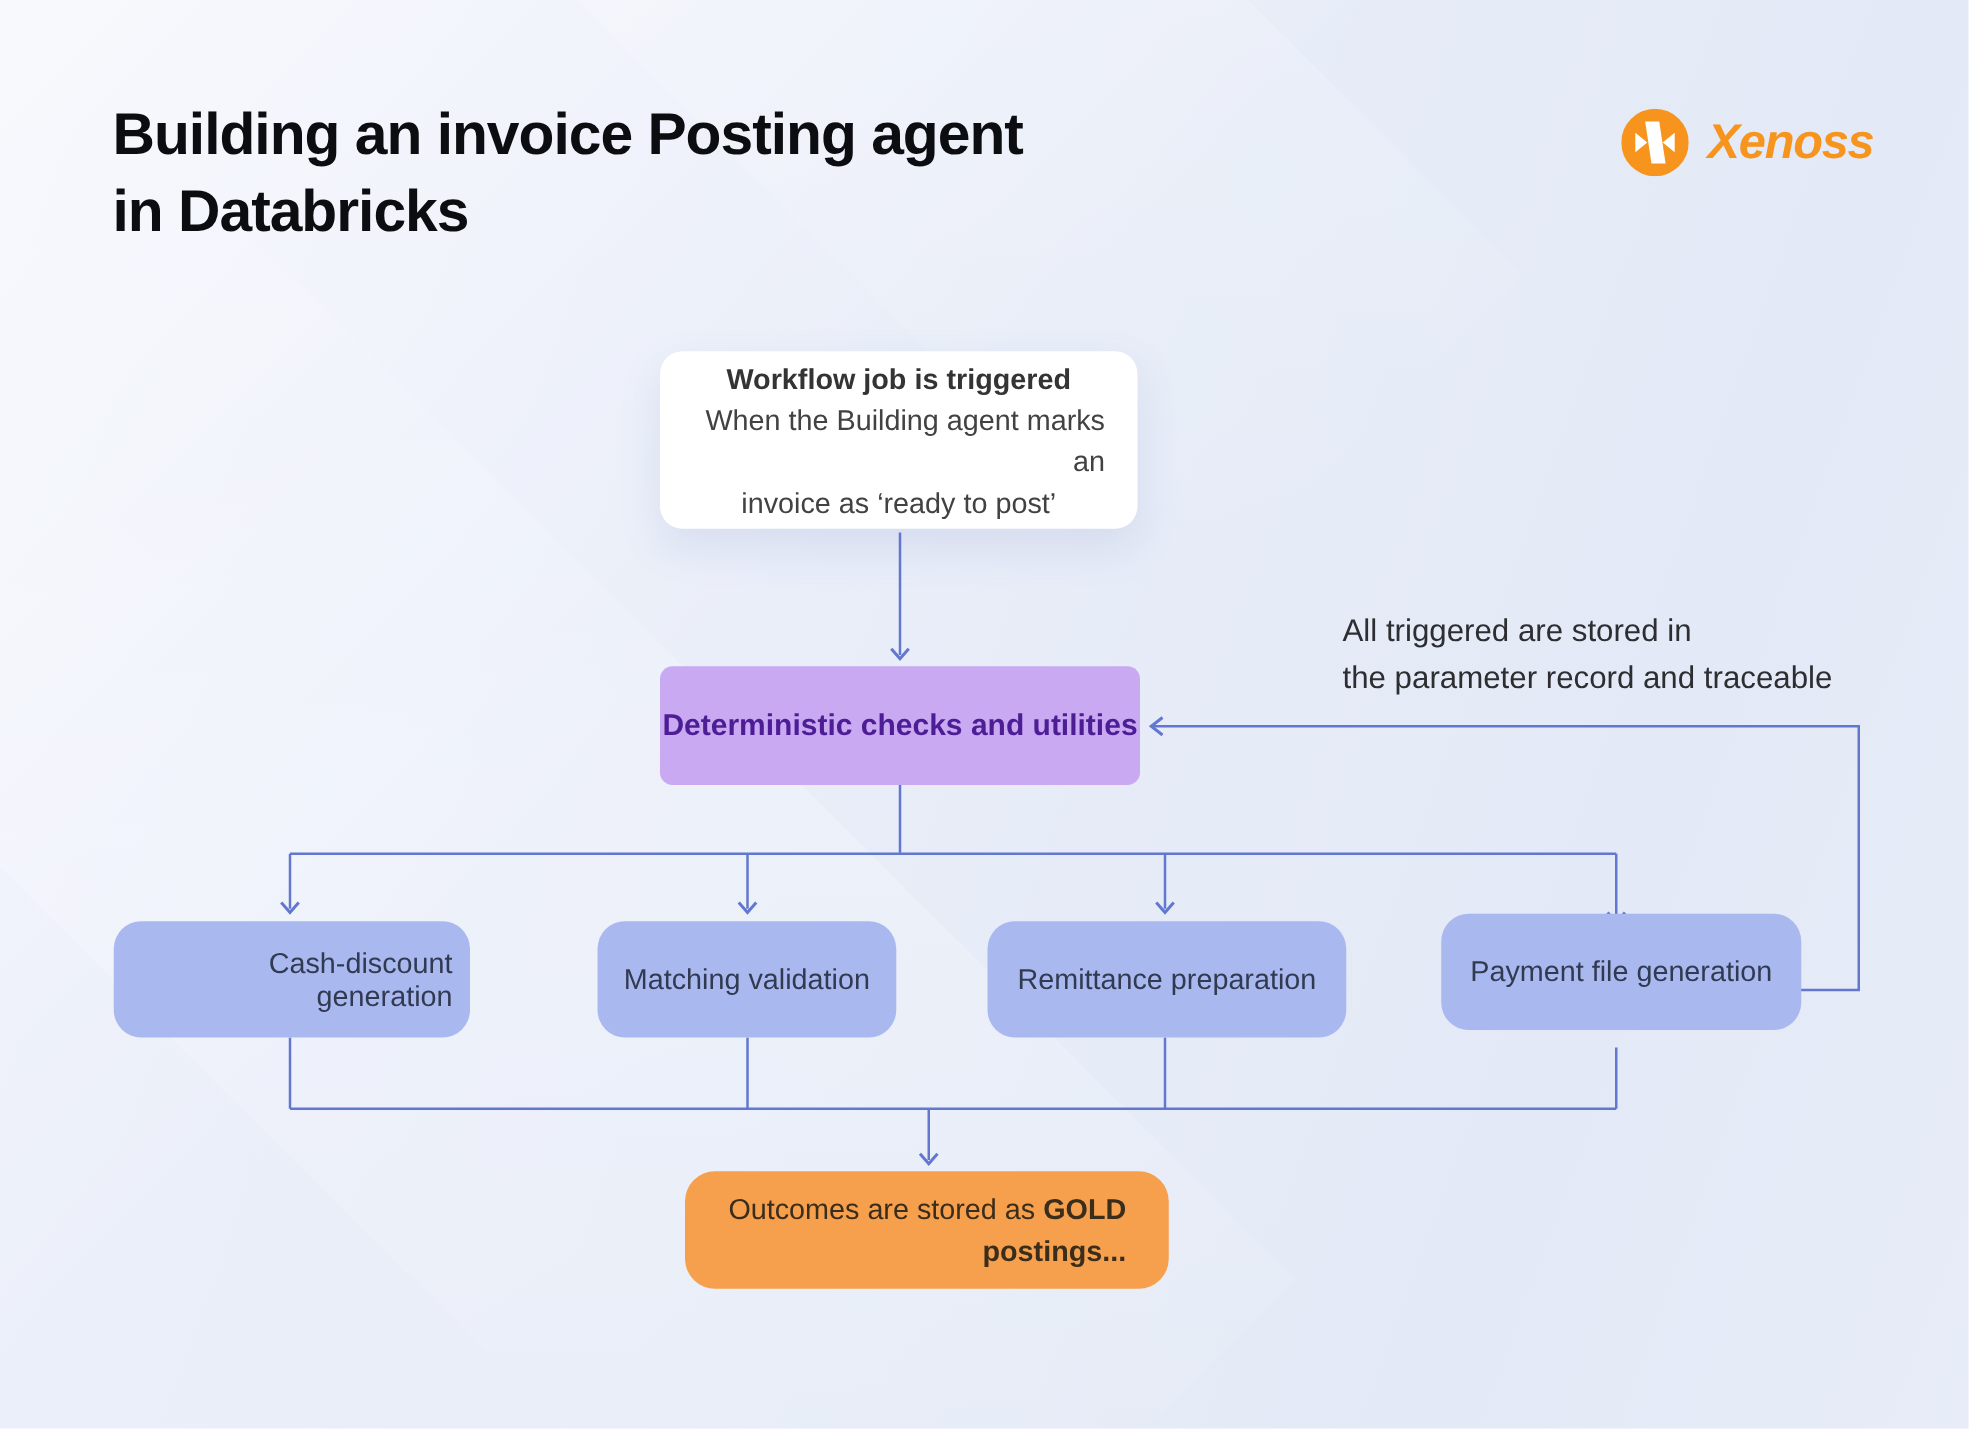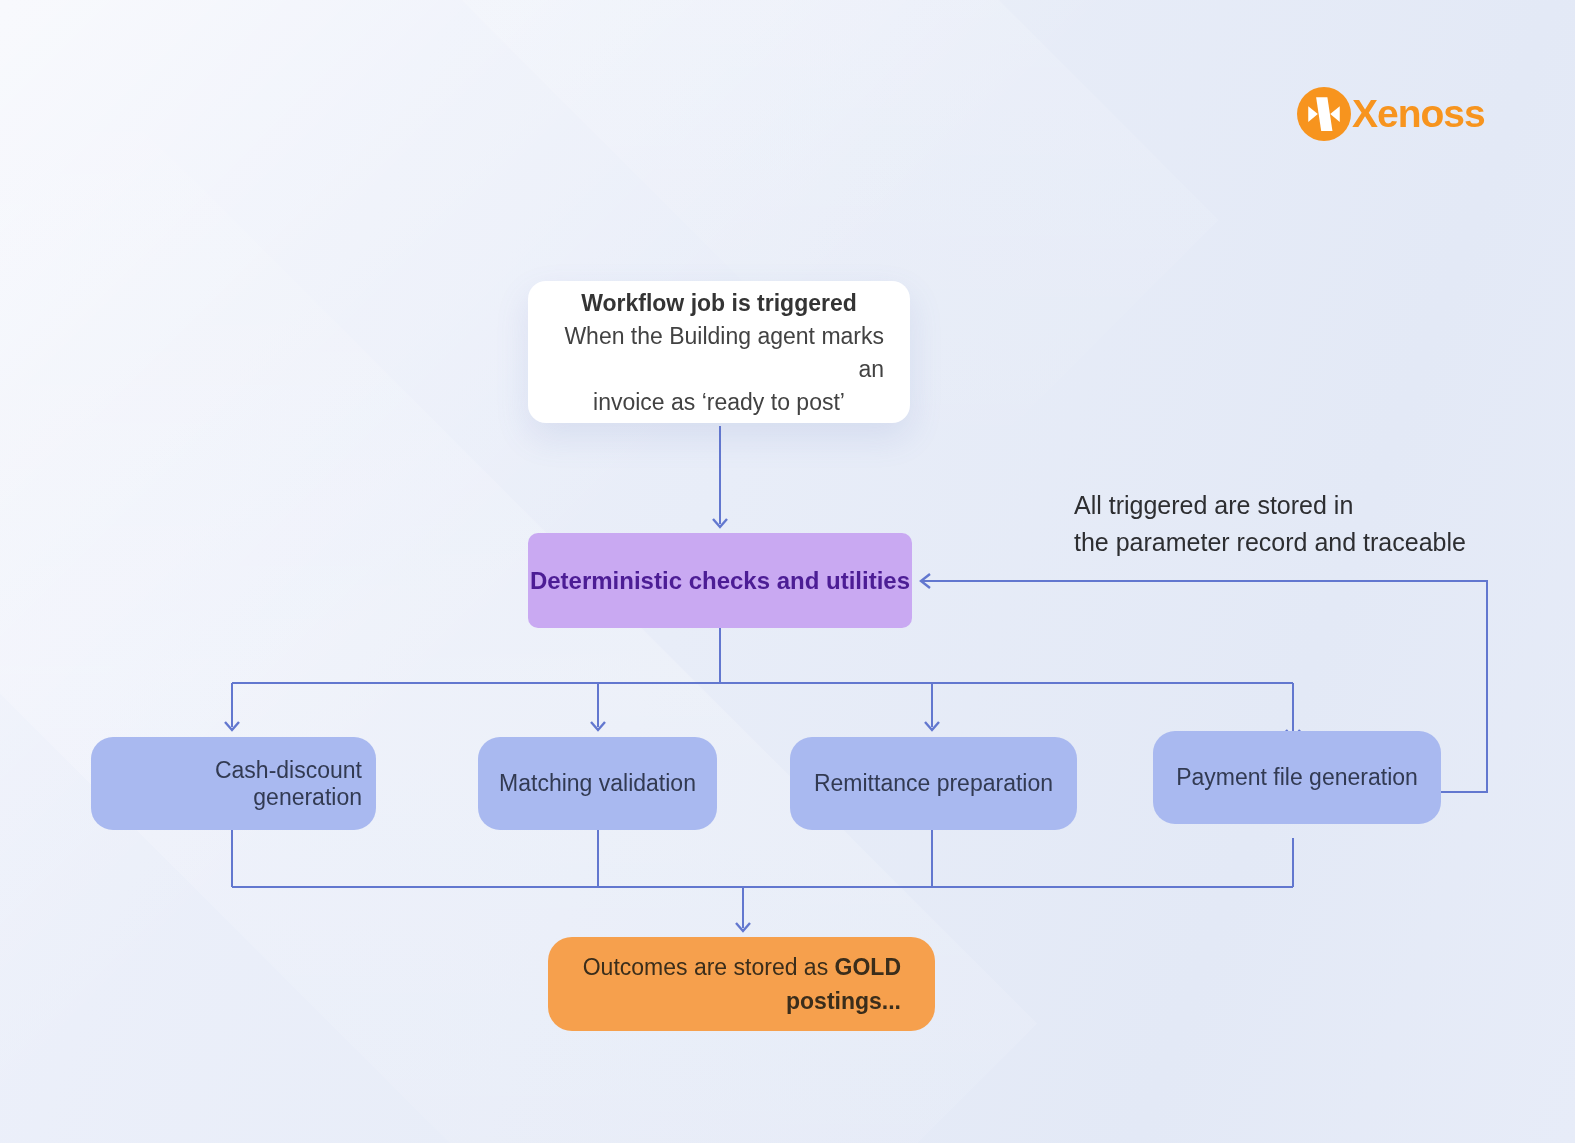--- a/index.html
+++ b/index.html
@@ -29,21 +29,21 @@
     position: absolute; left: 90px; top: 76px;
     margin: 0;
     font-size: 47px; line-height: 62px;
     font-weight: 800; letter-spacing: -0.8px;
     color: #0c0d10;
   }
   .page-title span { display: block; }
 
   .logo {
     position: absolute; left: 1297px; top: 87px;
-    display: flex; align-items: center; gap: 1px;
+    display: flex; align-items: center; gap: 15px; font-style: italic;
   }
   .logo-text {
     font-size: 39px; font-weight: 800; letter-spacing: -1px;
     color: #f7941e;
   }
 
   .connectors { position: absolute; left: 0; top: 0; }
 
   .node {
     position: absolute;
@@ -94,20 +94,24 @@
   .annotation span { display: block; }
 </style>
 </head>
 <body>
 
 <div class="stage">
 
   <div class="bg-band b1"></div>
   <div class="bg-band b2"></div>
 
+  <h1 class="page-title">
+    <span>Building an invoice Posting agent</span>
+    <span>in Databricks</span>
+  </h1>
 
   <div class="logo">
     <svg width="54" height="54" viewBox="0 0 48 48">
       <circle cx="24" cy="24" r="24" fill="#f7941e"></circle>
       <polygon points="10,17 18.5,24 10,31" fill="#ffffff"></polygon>
       <polygon points="17,9 27,9 31.5,39 21.5,39" fill="#ffffff"></polygon>
       <polygon points="38,17 29.5,24 38,31" fill="#ffffff"></polygon>
     </svg>
     <span class="logo-text">Xenoss</span>
   </div>

